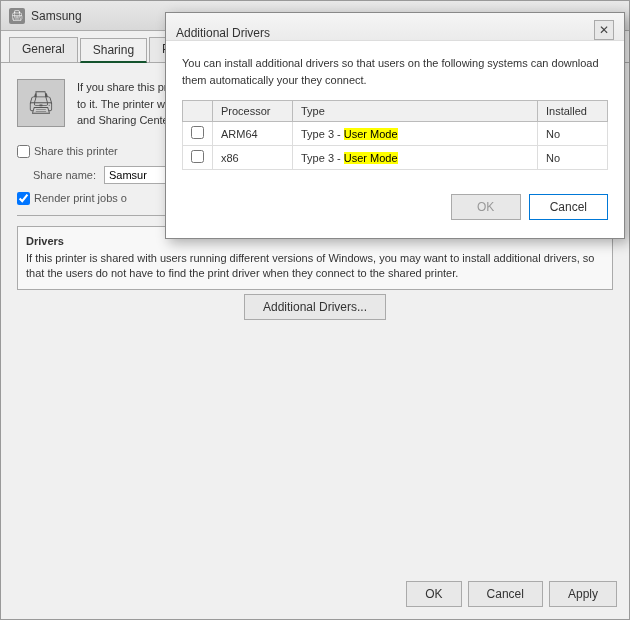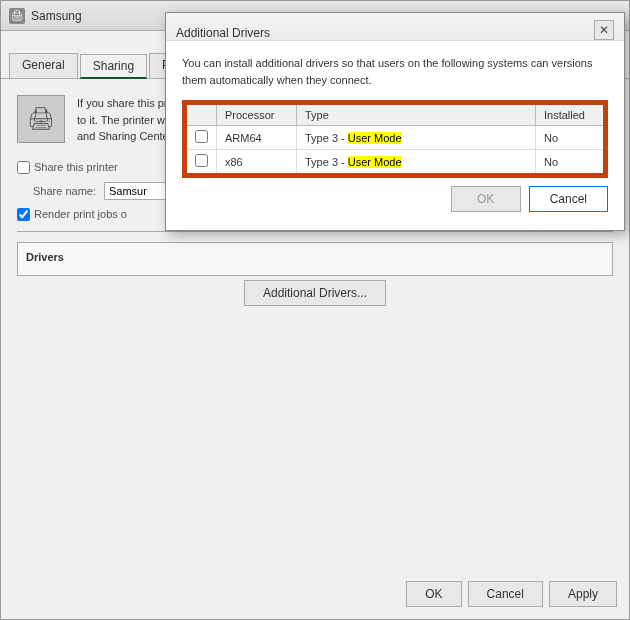--- a/index.html
+++ b/index.html
@@ -56,21 +56,20 @@
 
     .bg-tab {
       padding: 4px 12px;
       border: 1px solid #aaa;
       border-bottom: none;
       background: #e8e8e8;
       cursor: pointer;
       font-size: 12px;
       color: #333;
       margin-right: 2px;
-      margin-top: 16px;
     }
 
     .bg-tab.active {
       background: #f0f0f0;
       border-bottom: 2px solid #14532d;
       position: relative;
       top: 1px;
     }
 
     .bg-content {
@@ -219,22 +218,22 @@
       font-size: 11px;
       color: #333;
       line-height: 1.5;
       margin-bottom: 12px;
     }
 
     
     .drivers-table {
       width: 100%;
       border-collapse: collapse;
-      border: 5px solid #c2410c;
-      margin-bottom: 8px;
+      border: 1px solid #c2410c;
+      margin-bottom: 24px;
     }
 
     .drivers-table th {
       background: #f0f0f0;
       border: 1px solid #bbb;
       padding: 4px 8px;
       font-size: 11px;
       font-weight: normal;
       text-align: left;
       color: #333;
@@ -347,20 +346,21 @@
 
     <div class="bg-checkbox-row">
       <input type="checkbox" checked="" style="">
       <label class="bg-label">Render print jobs o</label>
     </div>
 
     <hr class="bg-divider">
 
     <div class="bg-drivers-section">
       <div class="bg-drivers-title">Drivers</div>
+      <div class="bg-drivers-text">If this printer is shared with users running different versions of Windows, you may want to install additional drivers, so that the users do not have to find the print driver when they connect to the shared printer.</div>
     </div>
 
     <div class="additional-drivers-section">
       <button class="bg-btn">Additional Drivers...</button>
     </div>
   </div>
 
   <div class="bg-bottom-buttons">
     <button class="bg-btn">OK</button>
     <button class="bg-btn">Cancel</button>
@@ -368,21 +368,21 @@
   </div>
 </div>
 
 <div class="dialog">
   <div class="dialog-titlebar">
     <span class="dialog-title-text">Additional Drivers</span>
     <button class="dialog-close-btn">✕</button>
   </div>
 
   <div class="dialog-body">
-    <p class="dialog-description">You can install additional drivers so that users on the following systems can versions them automatically when they connect.</p>
+    <p class="dialog-description">You can install additional drivers so that users on the following systems can download them automatically your they connect.</p>
 
     <table class="drivers-table">
       <thead>
         <tr>
           <th class="checkbox-cell"></th>
           <th class="processor-cell">Processor</th>
           <th class="type-cell">Type</th>
           <th class="installed-cell">Installed</th>
         </tr>
       </thead>

